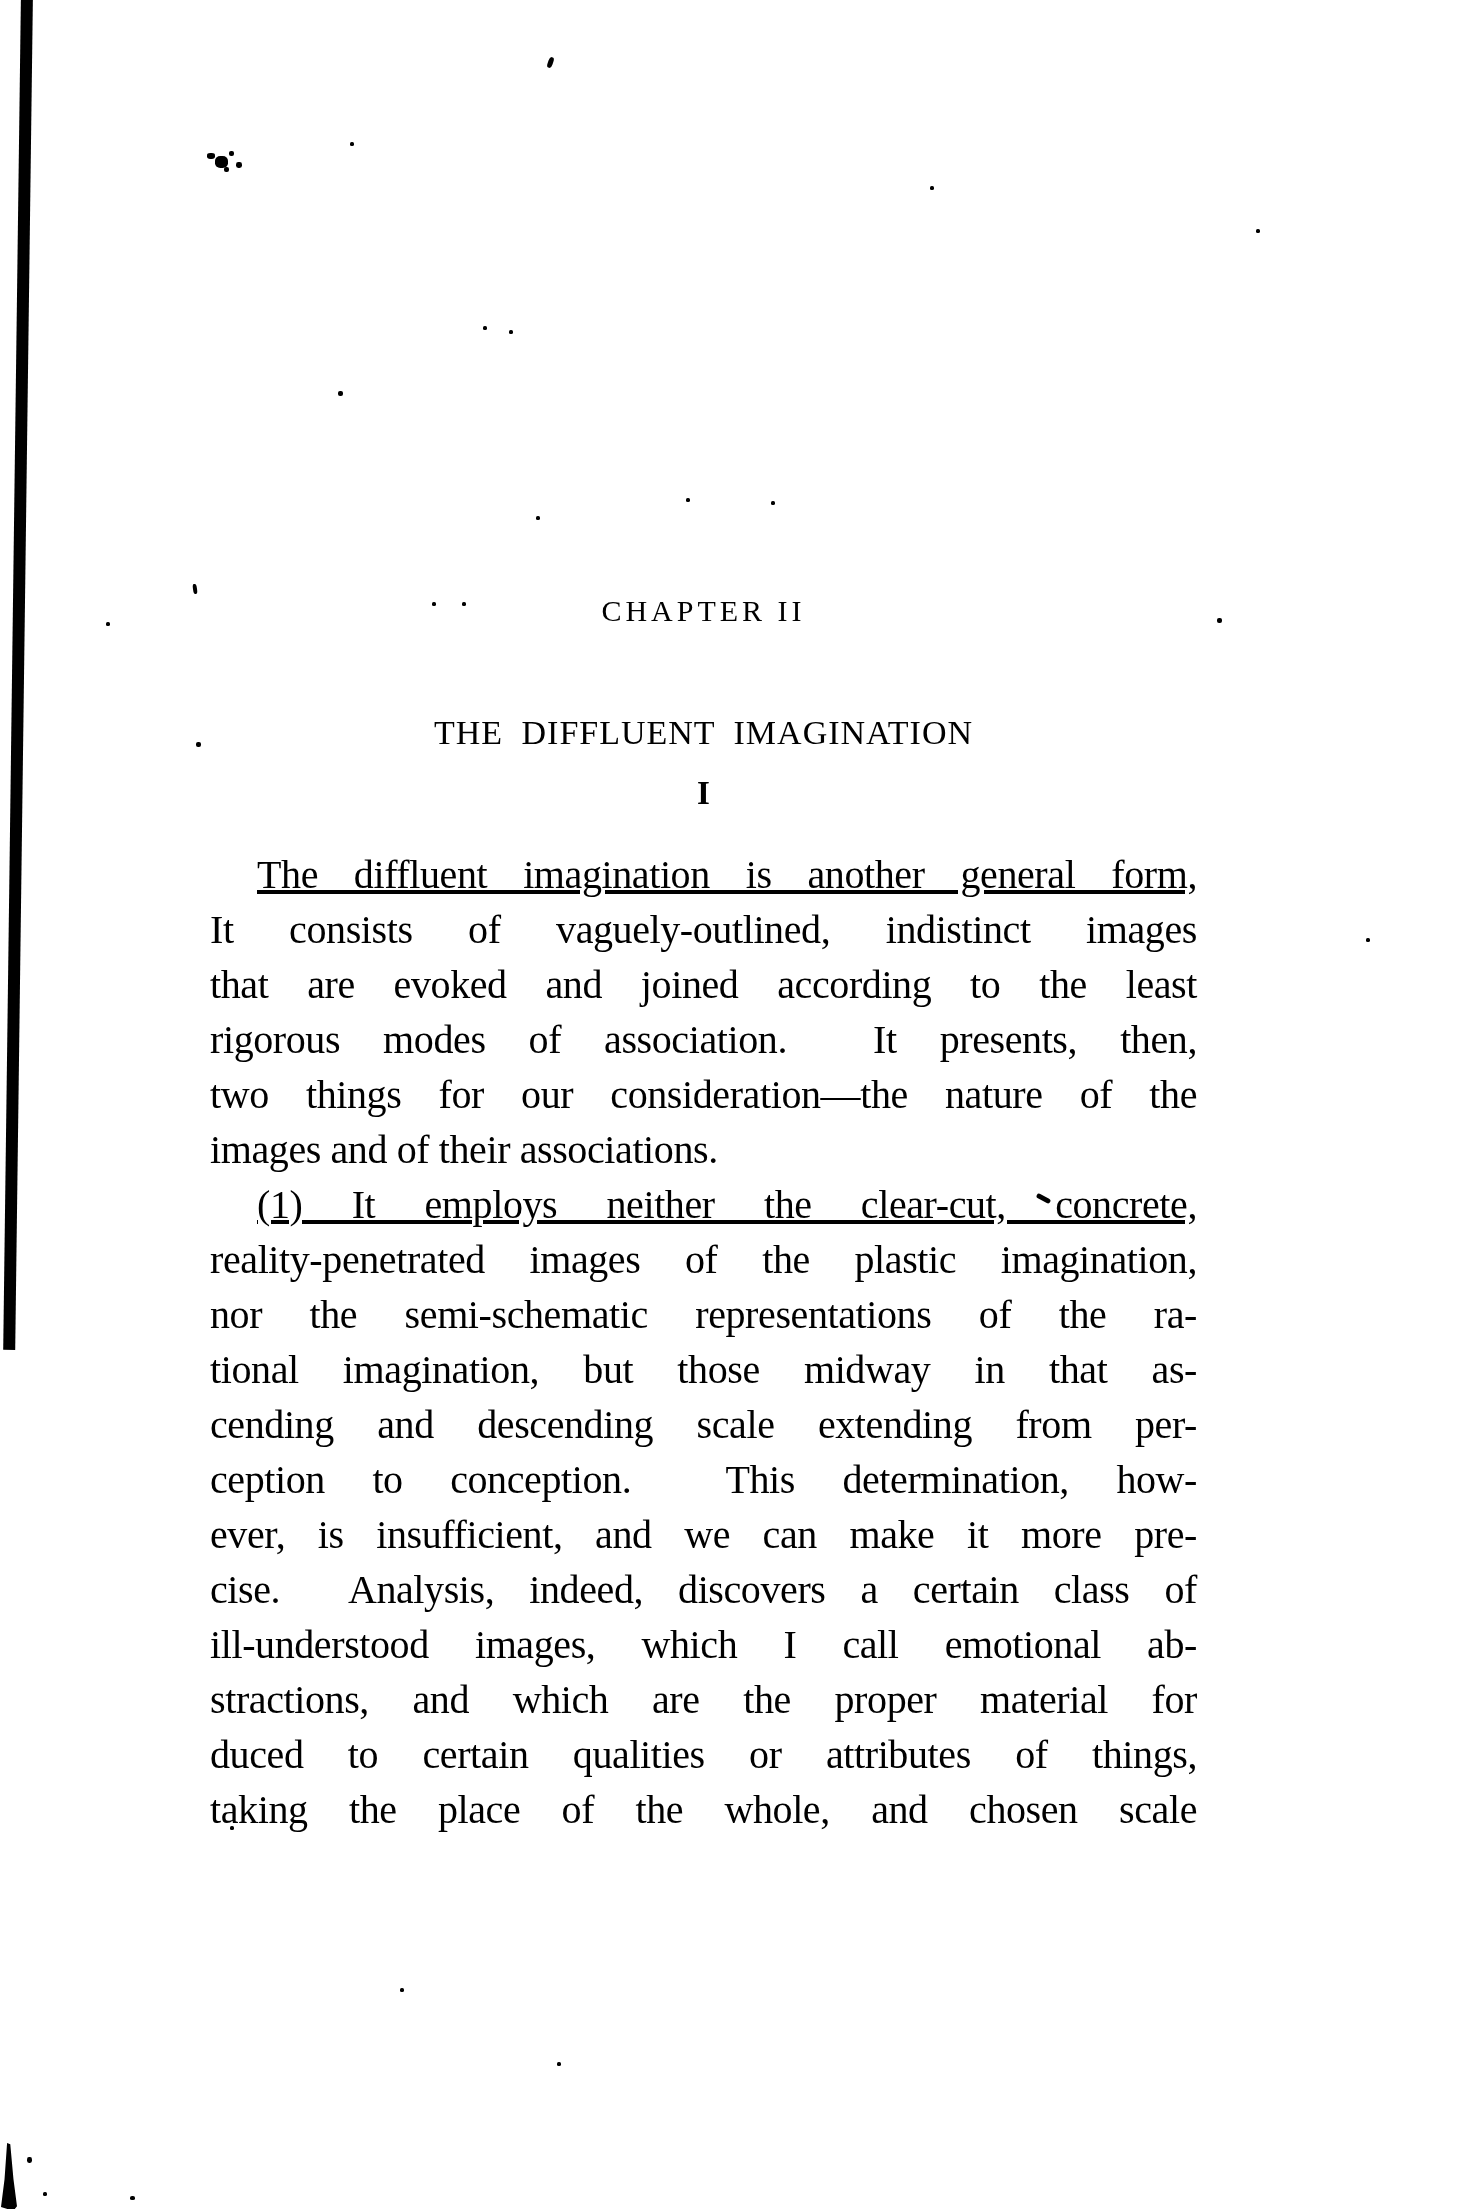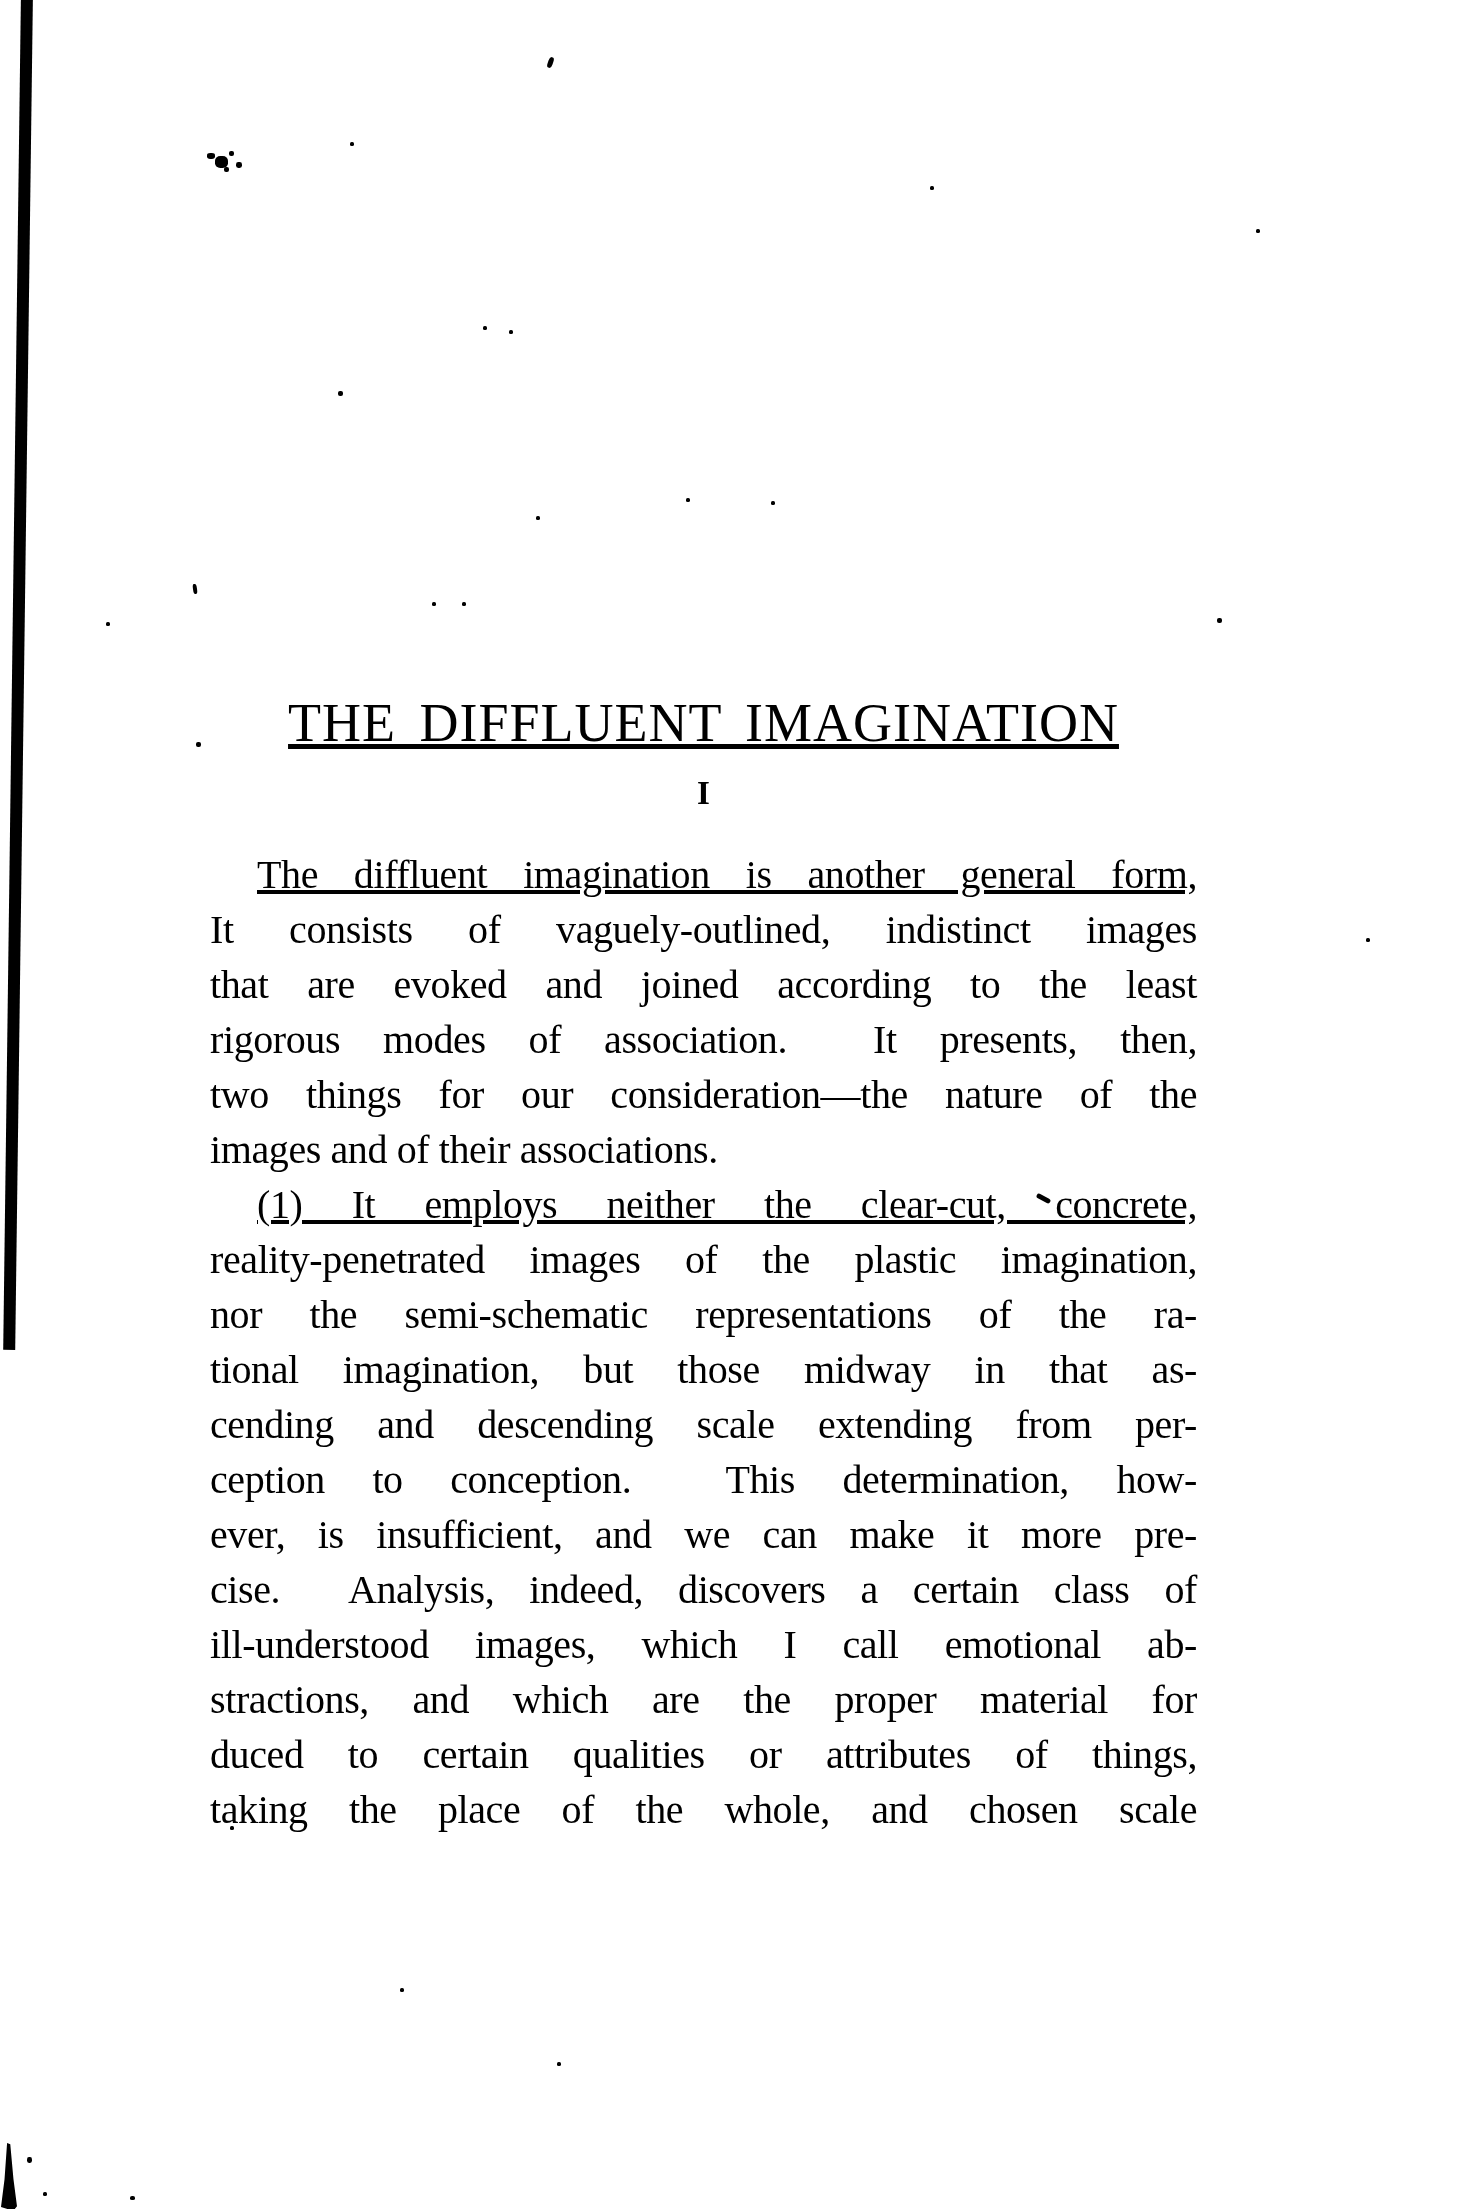--- a/index.html
+++ b/index.html
@@ -38,25 +38,24 @@
     left:210px;width:987px;
     text-align:center;
     line-height:1;
   }
   #chapter-heading{
     top:596px;
     font-size:30px;
     letter-spacing:4px;
   }
   #page-title{
-    top:696px;
-    font-size:54px;
+    top:716px;
+    font-size:34px;
     letter-spacing:1px;
     word-spacing:9px;
-    text-decoration:underline;
   }
   #section-numeral{
     top:777px;
     font-size:33px;
     font-weight:bold;
   }
   
   #body-text{
     position:absolute;
     left:210px;top:847px;
@@ -84,20 +83,21 @@
   }
 </style>
 </head>
 <body>
 
 <div id="page">
 
   <div id="spine"></div>
   <div id="binding-mark"></div>
 
+  <div id="chapter-heading" class="center-col">CHAPTER II</div>
 
   <div id="page-title" class="center-col">THE DIFFLUENT IMAGINATION</div>
 
   <div id="section-numeral" class="center-col">I</div>
 
   <div id="body-text">
       <div class="line indent">The diffluent imagination is another general form,</div>
       <div class="line">It consists of vaguely-outlined, indistinct images</div>
       <div class="line">that are evoked and joined according to the least</div>
       <div class="line">rigorous modes of association.  It presents, then,</div>

